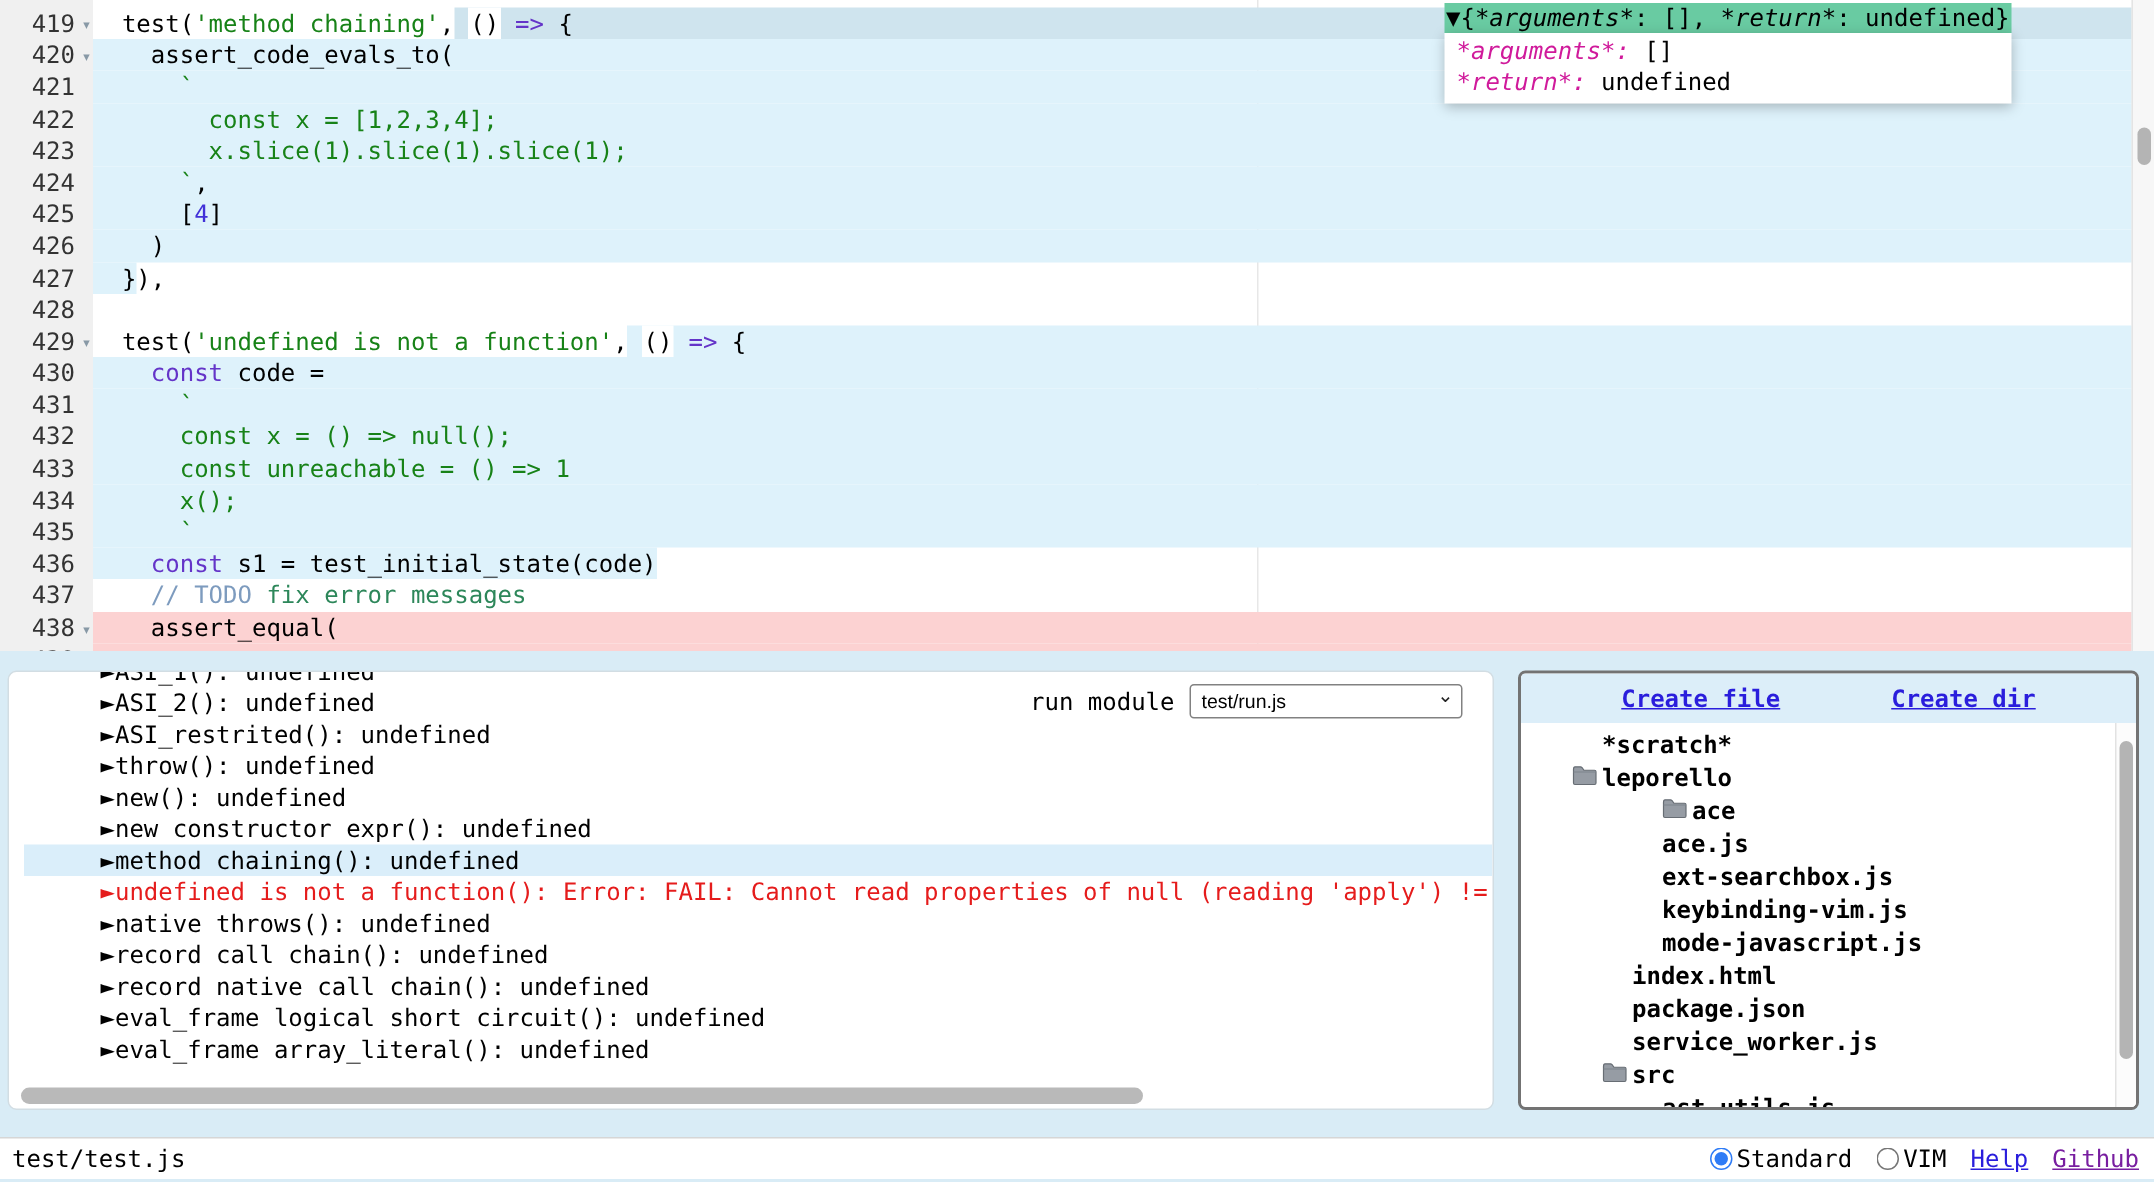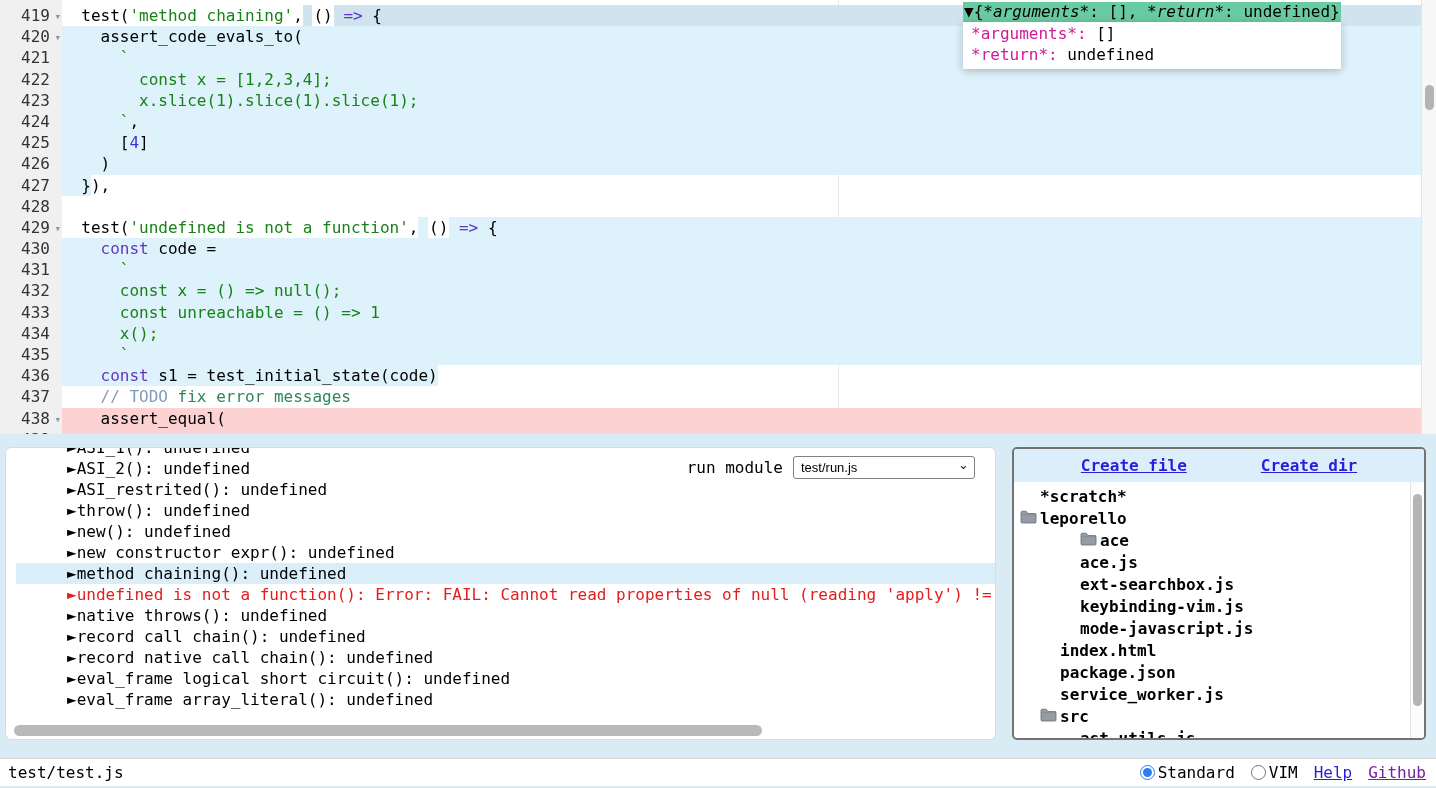--- a/index.html
+++ b/index.html
@@ -57,21 +57,21 @@
   .tip-header {
     background: var(--tip-header-bg); white-space:pre; padding:0 1px;
     height:20px; line-height:20px; cursor:pointer;
   }
   .tip-header .it { font-style: italic; }
   .tip-body {
     background:#fff; box-shadow: 0 2px 8px rgba(0,0,0,0.25);
     padding:1px 0 4px 0; min-width:378px;
   }
   .tip-row { height:21px; line-height:21px; padding-left:8px; white-space:pre; }
-  .tip-label { color: var(--tip-label); }
+  .tip-label { color: var(--tip-label); font-style:italic; }
 
   
   .output-panel {
     position:absolute; left:5px; top:447px; width:991px; height:293px;
     background:#fff; border:1px solid #d2dde3; border-radius:6px; overflow:hidden;padding-left:10px;
   }
   .entries { padding-top:5px; overflow:hidden; }
   .entry { height:21px; line-height:21px; white-space:pre; padding-left:51px; overflow:hidden; }
   .entry.partial { margin-top:-16px; }
   .entry.selected { background: var(--selected-row); }
@@ -95,21 +95,21 @@
   .file-panel {
     position:absolute; left:1012px; top:447px; width:414px; height:293px;
     background:#fff; border:2px solid #737373; border-radius:5px; overflow:hidden;font-weight:bold;
   }
   .fp-header {
     height:33px; background:#dceef9; display:flex; align-items:center;
     justify-content:center; gap:74px;
   }
   a.link { color: var(--link); text-decoration:underline; cursor:pointer; }
   a.link.visited { color: var(--link-visited); }
-  .tree { position:relative; padding-top:4px; height:260px; overflow:hidden; }
+  .tree { position:relative; padding-top:4px; height:260px; overflow:hidden;padding-left:28px; }
   .tree-row { height:22px; line-height:22px; white-space:pre; display:flex; align-items:center; }
   .folder-ic { display:inline-block; margin-right:3px; flex:0 0 auto; }
   .vscroll {
     position:absolute; right:0; top:33px; bottom:0; width:14px;
     background:#fcfcfc; border-left:1px solid #e2e2e2;
   }
   .vscroll .thumb { position:absolute; left:2px; top:12px; width:9px; height:212px; background:#b4b4b4; border-radius:5px; }
 
   
   .status-bar {

